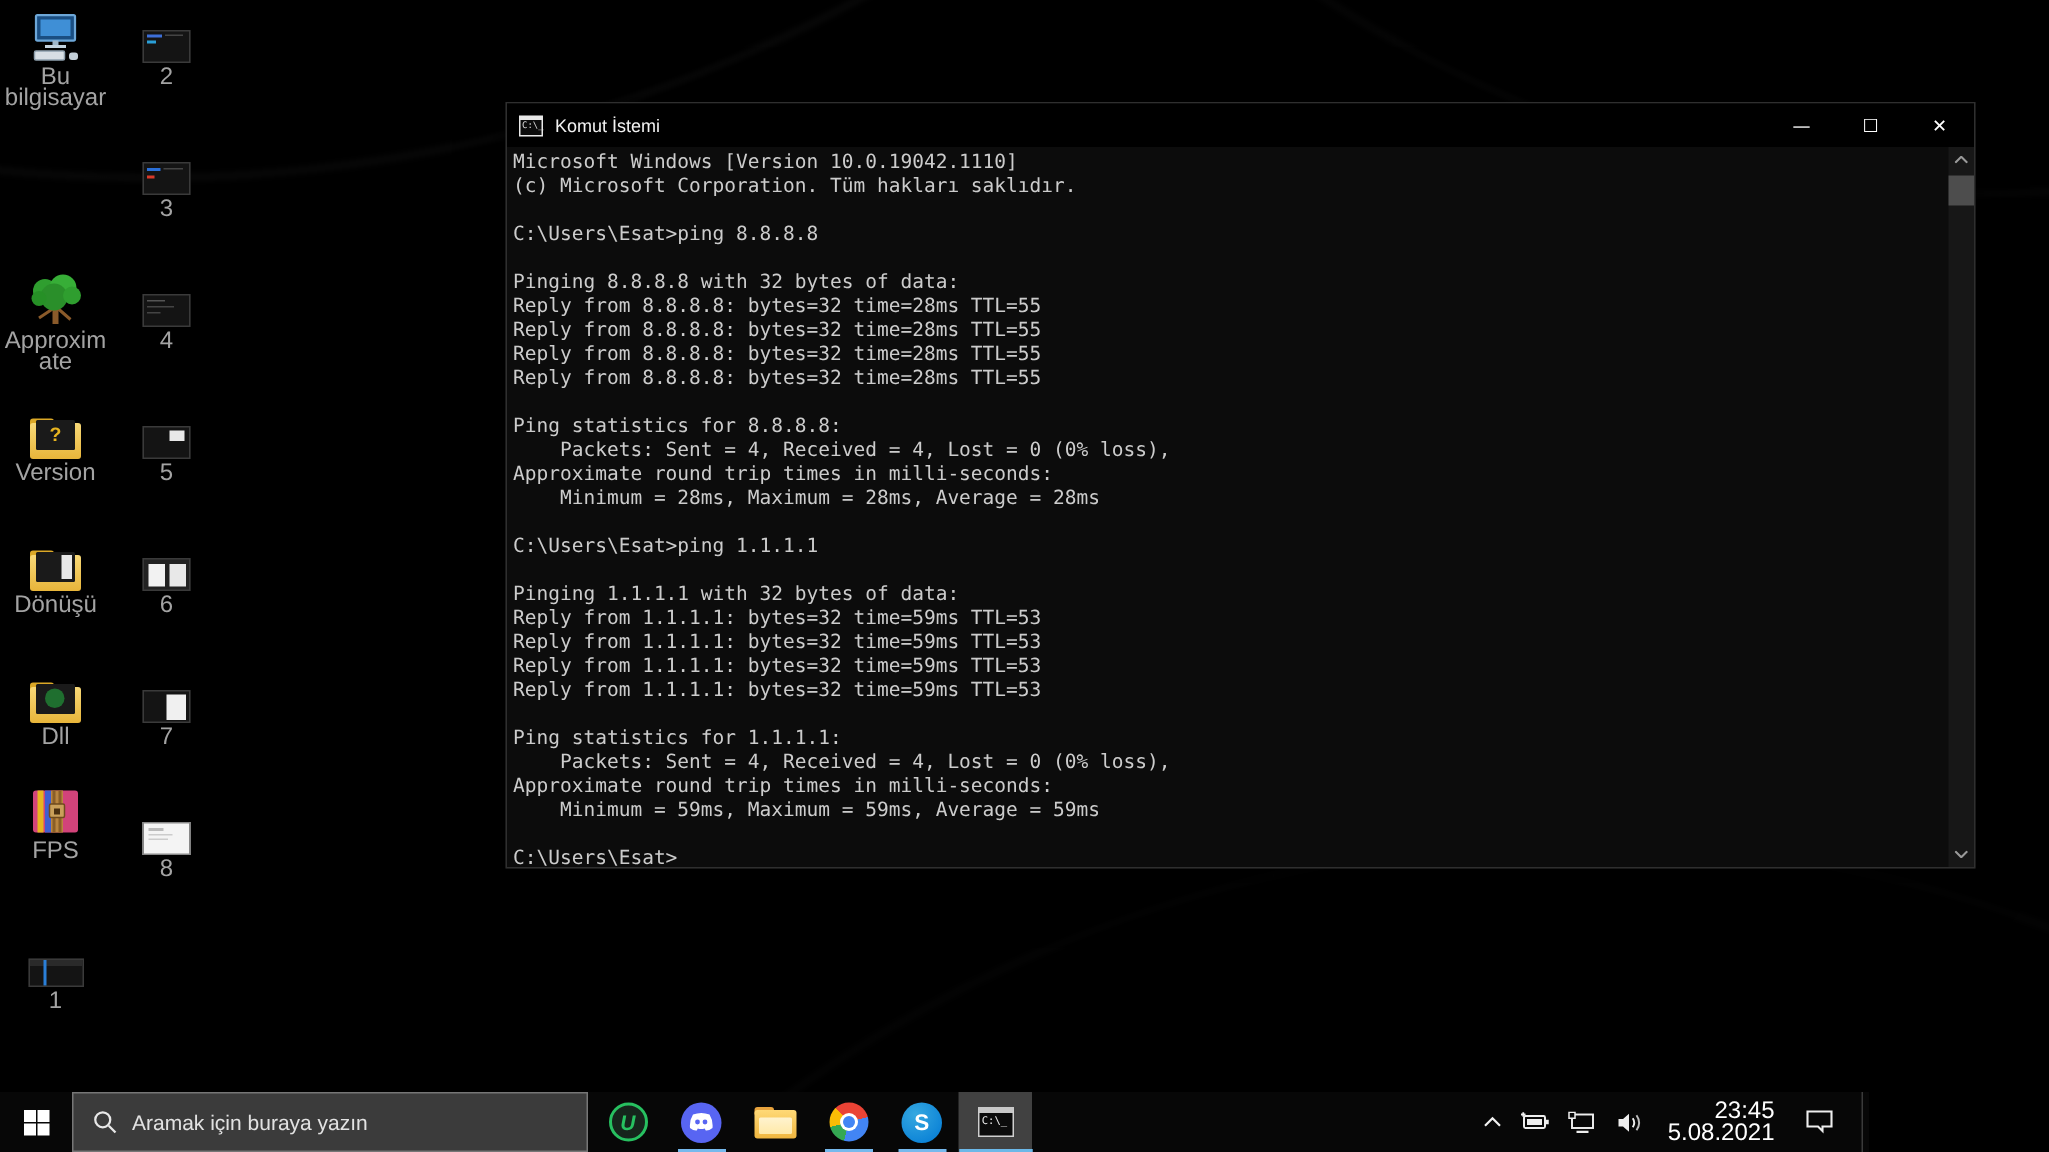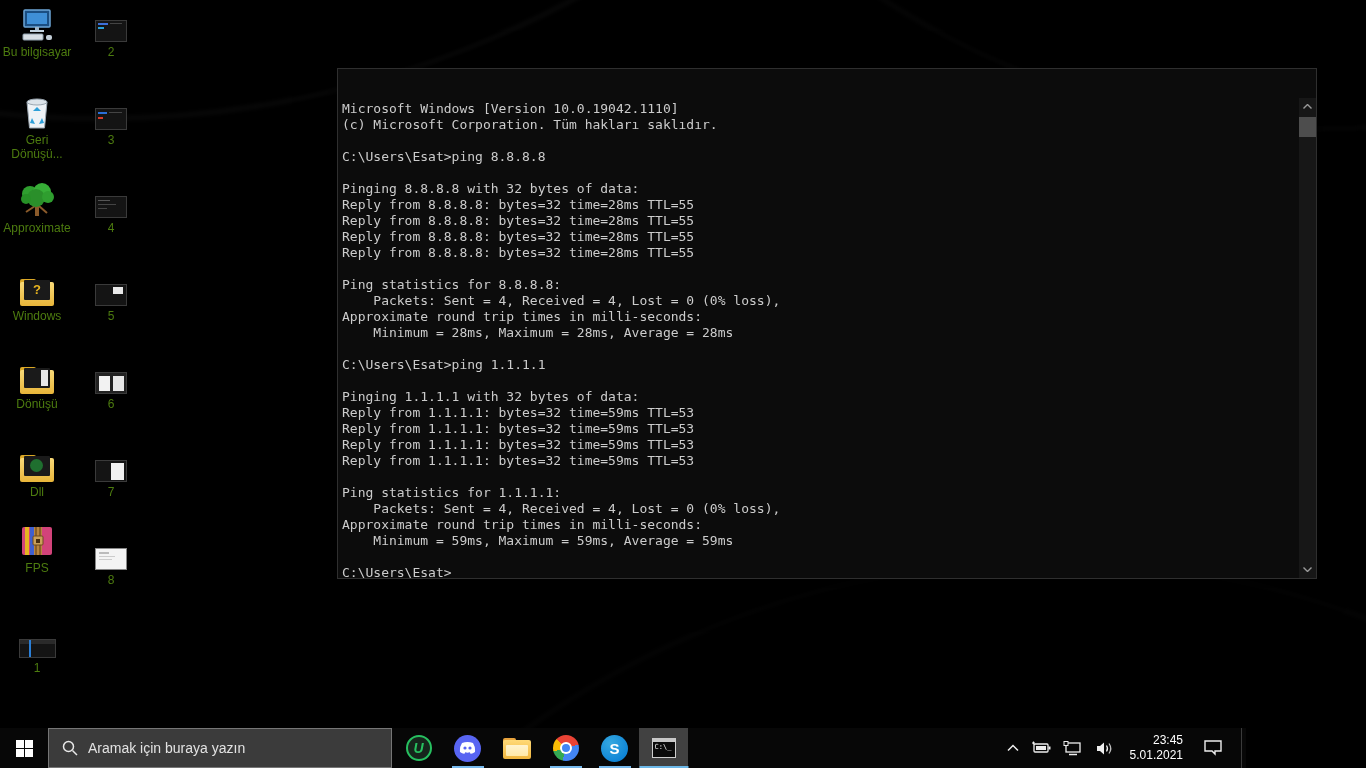--- a/index.html
+++ b/index.html
@@ -9,21 +9,21 @@
   
   .desktop { position:absolute; inset:0 0 40px 0; background:#000; overflow:hidden; }
   .swoosh { position:absolute; border-radius:50%; border:2px solid rgba(255,255,255,0.05); filter:blur(2px); }
   .sw1 { width:1600px; height:1600px; left:520px; top:-1470px; }
   .sw2 { width:2000px; height:2000px; left:-900px; top:-1880px; border-width:3px; }
   .sw3 { width:1800px; height:1800px; left:150px; top:560px; border-color:rgba(255,255,255,0.04); }
 
   
   .dicon { position:absolute; width:70px; text-align:center; cursor:default; }
   .dicon .ic { height:38px; display:flex; align-items:flex-end; justify-content:center; margin-bottom:3px; }
-  .dicon .lbl { color:#4d7c0f; font-size:12px; line-height:14px; text-shadow:1px 1px 2px #000, 0 0 3px #000; word-wrap:break-word; }
+  .dicon .lbl { color:#a3a3a3; font-size:16px; line-height:14px; text-shadow:1px 1px 2px #000, 0 0 3px #000; word-wrap:break-word; }
   .thumb { width:32px; height:22px; background:#141414; border:1px solid #3a3a3a; position:relative; overflow:hidden; }
   .thumb i { position:absolute; display:block; }
   .folder { position:relative; width:34px; height:27px; }
   .folder .back { position:absolute; left:0; top:0; width:16px; height:6px; background:#dba827; border-radius:2px 2px 0 0; }
   .folder .front { position:absolute; left:0; top:3px; width:34px; height:24px; border-radius:2px; background:linear-gradient(#f8d978,#e8b53a); }
   .folder .inner { position:absolute; left:4px; top:1px; width:26px; height:20px; background:#1a1a1a; border-radius:1px; }
 
   
   .cmd-window { position:absolute; left:337px; top:68px; width:980px; height:511px; background:#0c0c0c; border:1px solid #2f2f2f; box-shadow:0 8px 30px rgba(0,0,0,0.7); }
   .titlebar { position:absolute; left:0; top:0; right:0; height:29px; background:#000; display:flex; align-items:center; }
@@ -62,21 +62,21 @@
   .skype { width:27px; height:27px; background:radial-gradient(circle at 35% 30%, #35a8e0, #0078d4); color:#fff; font-size:15px; font-weight:bold; }
   .cmd-ic { width:24px; height:20px; background:#0b0b0b; border:1px solid #cfcfcf; border-top:4px solid #c7c7c7; position:relative; }
   .cmd-ic::after { content:"C:\\_"; position:absolute; left:2px; top:1px; color:#eee; font-size:7px; font-family:"DejaVu Sans Mono", monospace; }
   .explorer { position:relative; width:28px; height:21px; }
   .explorer .eb { position:absolute; left:0; top:0; width:13px; height:5px; background:#e8a33d; border-radius:2px 2px 0 0; }
   .explorer .ef { position:absolute; left:0; top:2px; width:28px; height:19px; border-radius:2px; background:linear-gradient(#ffd977,#f0b63f); }
   .explorer .eo { position:absolute; left:3px; top:7px; width:22px; height:11px; background:linear-gradient(#fff3cf,#ffe9a8); border-radius:1px; }
 
   .tray { margin-left:auto; display:flex; align-items:center; }
   .tray-ic { display:flex; align-items:center; justify-content:center; height:40px; padding:0 6px; }
-  .clock { text-align:right; color:#fff; font-size:12px; line-height:15px; padding:0 8px 0 10px; }
+  .clock { text-align:right; color:#fff; font-size:16px; line-height:15px; padding:0 8px 0 10px; }
   .show-desktop { width:5px; border-left:1px solid #3a3a3a; height:40px; margin-left:6px; }
   .action-center { padding:0 12px; }
 </style>
 </head>
 <body>
 
 <div class="desktop">
   <div class="swoosh sw1"></div>
   <div class="swoosh sw2"></div>
   <div class="swoosh sw3"></div>
@@ -99,32 +99,20 @@
     <div class="ic">
       <div class="thumb">
           <i style="left:2px;top:2px;width:10px;height:2px;background:#3d6fd8"></i>
           <i style="left:2px;top:6px;width:6px;height:2px;background:#2a9fd8"></i>
           <i style="left:14px;top:2px;width:12px;height:1px;background:#444"></i>
         </div>
     </div>
     <div class="lbl">2</div>
   </div>
 
-  <div class="dicon" style="left:2px;top:92px">
-    <div class="ic">
-      <svg width="28" height="34" viewBox="0 0 28 34">
-        <path d="M4 6 L24 6 L21.5 32 L6.5 32 Z" fill="#eef2f6" stroke="#9aa6b0"></path>
-        <ellipse cx="14" cy="6" rx="10" ry="3" fill="#dde4ea" stroke="#9aa6b0"></ellipse>
-        <path d="M10 15 l4 -4 l4 4 z" fill="#2e9fd8"></path>
-        <path d="M9 22 l-2 5 l5 1 z" fill="#2e9fd8"></path>
-        <path d="M19 22 l2 5 l-5 1 z" fill="#2e9fd8"></path>
-      </svg>
-    </div>
-    <div class="lbl">Geri Dönüşü...</div>
-  </div>
 
   <div class="dicon" style="left:76px;top:92px">
     <div class="ic">
       <div class="thumb">
           <i style="left:2px;top:3px;width:9px;height:2px;background:#2a6fd8"></i>
           <i style="left:2px;top:8px;width:5px;height:2px;background:#d83a2a"></i>
           <i style="left:13px;top:3px;width:13px;height:1px;background:#444"></i>
         </div>
     </div>
     <div class="lbl">3</div>
@@ -157,21 +145,21 @@
   </div>
 
   <div class="dicon" style="left:2px;top:268px">
     <div class="ic">
       <div class="folder">
           <span class="back"></span>
           <span class="front"></span>
           <span class="inner" style="color:#e8b520;font-size:13px;font-weight:bold;text-align:center;line-height:20px;">?</span>
         </div>
     </div>
-    <div class="lbl">Windows</div>
+    <div class="lbl">Version</div>
   </div>
 
   <div class="dicon" style="left:76px;top:268px">
     <div class="ic">
       <div class="thumb">
           <i style="right:3px;top:2px;width:10px;height:7px;background:#e8e8e8"></i>
         </div>
     </div>
     <div class="lbl">5</div>
   </div>
@@ -253,20 +241,29 @@
       <div class="thumb" style="width:37px;height:19px">
           <i style="left:0;top:0;width:37px;height:4px;background:#2a2a2a"></i>
           <i style="left:9px;top:0;width:2px;height:19px;background:#2a7fd8"></i>
         </div>
     </div>
     <div class="lbl">1</div>
   </div>
 </div>
 
 <div class="cmd-window">
+  <div class="titlebar">
+    <div class="app-ic"></div>
+    <div class="ttl">Komut İstemi</div>
+    <div class="win-btns">
+      <div class="win-btn">—</div>
+      <div class="win-btn">☐</div>
+      <div class="win-btn">✕</div>
+    </div>
+  </div>
   <div class="console">
     <pre>Microsoft Windows [Version 10.0.19042.1110]
 (c) Microsoft Corporation. Tüm hakları saklıdır.
 
 C:\Users\Esat&gt;ping 8.8.8.8
 
 Pinging 8.8.8.8 with 32 bytes of data:
 Reply from 8.8.8.8: bytes=32 time=28ms TTL=55
 Reply from 8.8.8.8: bytes=32 time=28ms TTL=55
 Reply from 8.8.8.8: bytes=32 time=28ms TTL=55
@@ -383,21 +380,21 @@
     </div>
     <div class="tray-ic">
       <svg width="19" height="15" viewBox="0 0 19 15">
           <path d="M2 5 L5 5 L9 1.5 L9 13.5 L5 10 L2 10 Z" fill="#eee"></path>
           <path d="M11.5 4.5 Q13.5 7.5 11.5 10.5" fill="none" stroke="#eee" stroke-width="1.3"></path>
           <path d="M14 2.5 Q17.5 7.5 14 12.5" fill="none" stroke="#bdbdbd" stroke-width="1.3"></path>
         </svg>
     </div>
     <div class="clock">
       <div>23:45</div>
-      <div>5.01.2021</div>
+      <div>5.08.2021</div>
     </div>
     <div class="tray-ic action-center">
       <svg width="20" height="18" viewBox="0 0 20 18">
           <path d="M2 2 L18 2 L18 12 L12 12 L12 15 L9 12 L2 12 Z" fill="none" stroke="#eee" stroke-width="1.4"></path>
         </svg>
     </div>
     <div class="show-desktop"></div>
   </div>
 </div>
 

